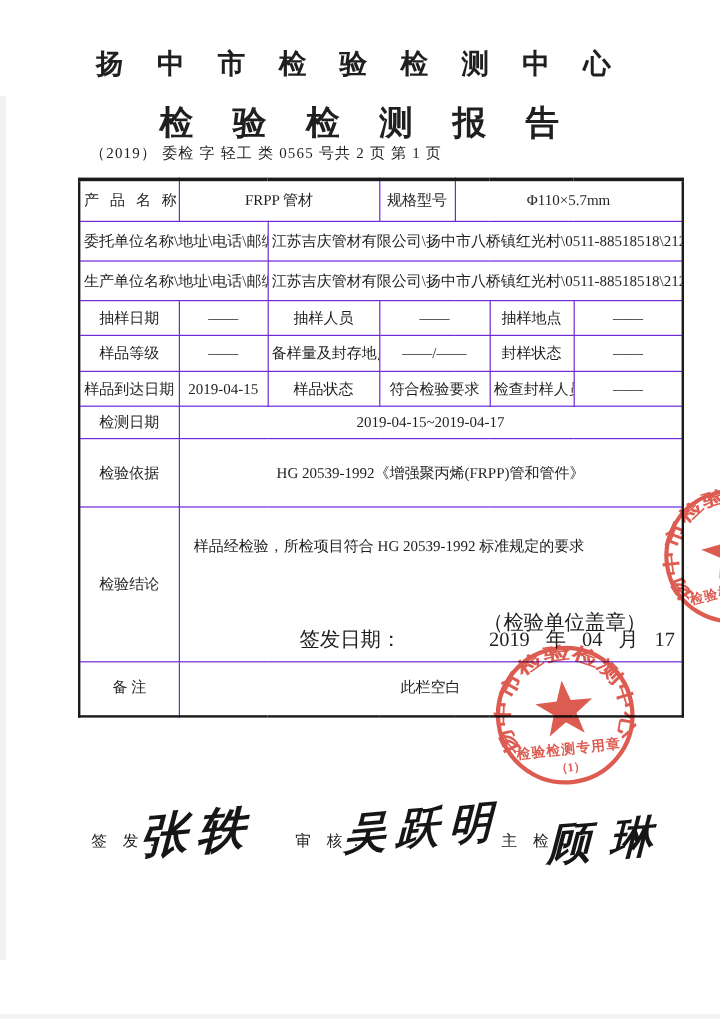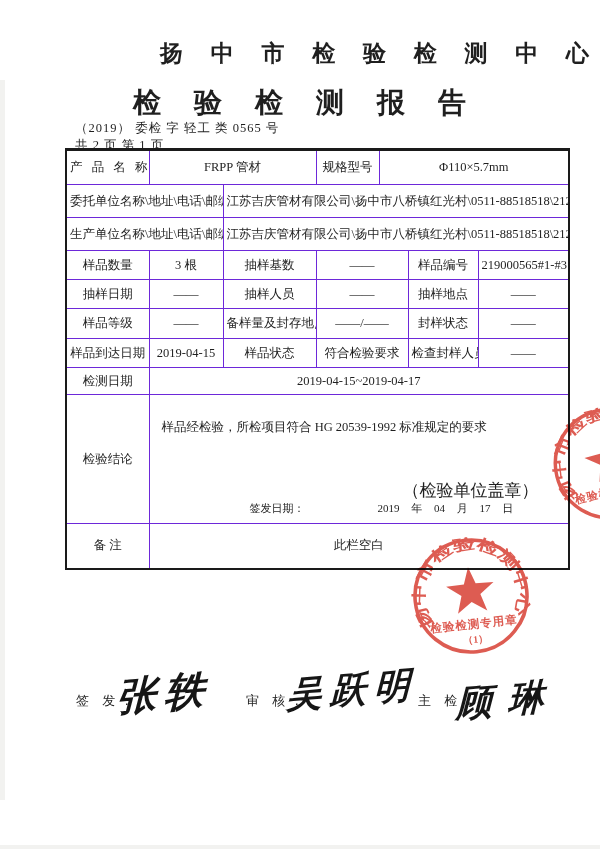--- a/index.html
+++ b/index.html
@@ -5,43 +5,43 @@
   html,body{margin:0;padding:0;}
   body{
     width:600px;height:849px;position:relative;overflow:hidden;
     background:#ffffff;color:#1f1f1f;
     font-family:"Liberation Serif","DejaVu Serif",serif;
   }
   .scan-edge{position:absolute;background:#f2f2f0;}
   .edge-left{left:0;top:80px;width:5px;height:720px;}
   .edge-bottom{left:0;bottom:0;width:600px;height:4px;}
 
-  .org{position:absolute;top:38px;left:0;right:0;text-align:right;
+  .org{position:absolute;top:38px;left:0;right:0;text-align:center;
        font-size:23px;font-weight:700;letter-spacing:11px;white-space:nowrap;}
   .doc-title{position:absolute;top:84px;left:0;right:0;text-align:center;
        font-size:28px;font-weight:700;letter-spacing:13px;white-space:nowrap;padding-left:12px;}
   .meta{position:absolute;top:120px;left:75px;right:42px;display:flex;
-       justify-content:space-between;font-size:12.5px;letter-spacing:1px;flex-direction:column;}
+       justify-content:flex-start;font-size:12.5px;letter-spacing:1px;}
 
   table.report{position:absolute;top:148px;left:65px;width:503px;
        border-collapse:collapse;border:2px solid #1a1a1a;border-top-width:3px;
        table-layout:fixed;}
   table.report td{border:1px solid #6d28d9;font-size:12.5px;text-align:center;
        padding:1px 3px;overflow:hidden;white-space:nowrap;}
   td.left{text-align:left;padding-left:10px;}
   td.small{font-size:11px;}
   td.tiny{font-size:10px;}
   .sp{letter-spacing:3px;}
   tr.h35{height:35px}tr.h33{height:33px}tr.h29{height:29px}tr.h30{height:30px}
   tr.h27{height:27px}tr.h57{height:57px}tr.h129{height:129px}tr.h45{height:45px}
 
   td.concl{position:relative;text-align:left;white-space:normal;}
   .concl-text{position:absolute;left:12px;top:24px;font-size:12.5px;white-space:nowrap;}
   .seal-note{position:absolute;left:253px;top:84px;font-size:17px;}
-  .issue-line{position:absolute;left:100px;bottom:7px;right:12px;font-size:11px;
+  .issue-line{position:absolute;left:100px;bottom:7px;right:12px;font-size:17px;
        display:flex;gap:40px;}
   .issue-line .date{margin-left:33px;word-spacing:9px;}
 
   .signatures{position:absolute;top:668px;left:0;width:596px;height:100px;}
   .sig-label{position:absolute;top:24px;font-size:13px;letter-spacing:5px;white-space:nowrap;}
   .sig-name{position:absolute;top:-2px;font-size:40px;font-style:italic;font-weight:600;
        letter-spacing:8px;transform:rotate(-5deg) skewX(-6deg);color:#161616;white-space:nowrap;}
   .l1{left:76px}.l2{left:246px}.l3{left:418px}
   .s1{left:116px}.s2{left:286px;font-size:36px}.s3{left:456px;top:8px;letter-spacing:16px;font-size:36px}
 
@@ -82,28 +82,20 @@
   </tr>
   <tr class="h33">
     <td colspan="2" class="small">委托单位名称\地址\电话\邮编</td>
     <td colspan="5" class="small">江苏吉庆管材有限公司\扬中市八桥镇红光村\0511-88518518\212217</td>
   </tr>
   <tr class="h33">
     <td colspan="2" class="small">生产单位名称\地址\电话\邮编</td>
     <td colspan="5" class="small">江苏吉庆管材有限公司\扬中市八桥镇红光村\0511-88518518\212217</td>
   </tr>
   <tr class="h29">
-    <td>样品数量</td>
-    <td>3 根</td>
-    <td>抽样基数</td>
-    <td colspan="2">——</td>
-    <td class="small">样品编号</td>
-    <td class="tiny">219000565#1-#3</td>
-  </tr>
-  <tr class="h29">
     <td>抽样日期</td>
     <td>——</td>
     <td>抽样人员</td>
     <td colspan="2">——</td>
     <td class="small">抽样地点</td>
     <td>——</td>
   </tr>
   <tr class="h30">
     <td>样品等级</td>
     <td>——</td>
@@ -116,20 +108,24 @@
     <td class="small">样品到达日期</td>
     <td>2019-04-15</td>
     <td>样品状态</td>
     <td colspan="2">符合检验要求</td>
     <td class="small">检查封样人员</td>
     <td>——</td>
   </tr>
   <tr class="h27">
     <td>检测日期</td>
     <td colspan="6">2019-04-15~2019-04-17</td>
+  </tr>
+  <tr class="h57">
+    <td>检验依据</td>
+    <td colspan="6" class="left">HG 20539-1992《增强聚丙烯(FRPP)管和管件》</td>
   </tr>
   <tr class="h129">
     <td>检验结论</td>
     <td colspan="6" class="concl">
       <div class="concl-text">样品经检验，所检项目符合 HG 20539-1992 标准规定的要求</div>
       <div class="seal-note">（检验单位盖章）</div>
       <div class="issue-line">
         <span>签发日期：</span>
         <span class="date">2019 年 04 月 17 日</span>
       </div>

